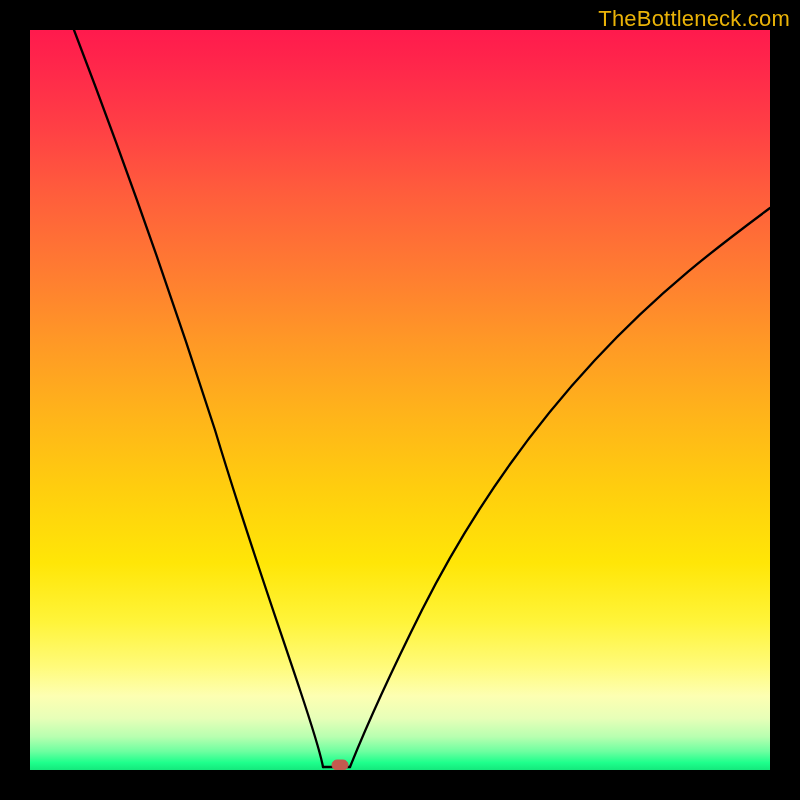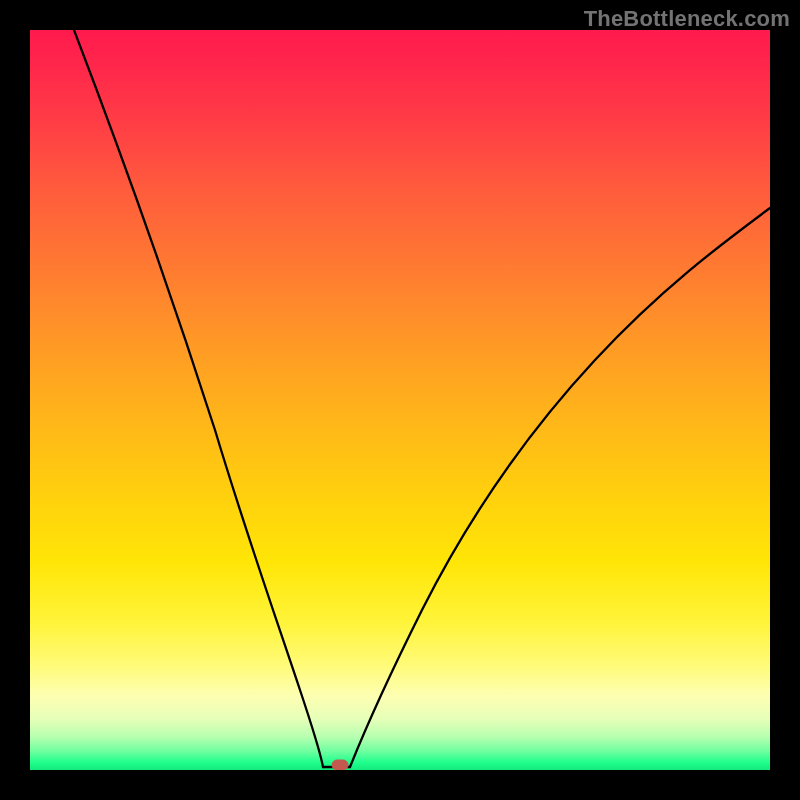--- a/index.html
+++ b/index.html
@@ -14,23 +14,23 @@
   .frame {
     position: relative;
     width: 800px;
     height: 800px;
     background: #000;
   }
   .watermark {
     position: absolute;
     top: 6px;
     right: 10px;
-    color: #737373;
+    color: #eab308;
     font-size: 22px;
-    font-weight: 700;
+    font-weight: 400;
     letter-spacing: 0.2px;
     z-index: 20;
     user-select: none;
   }
   .plot-area {
     position: absolute;
     left: 30px;
     top: 30px;
     width: 740px;
     height: 740px;

